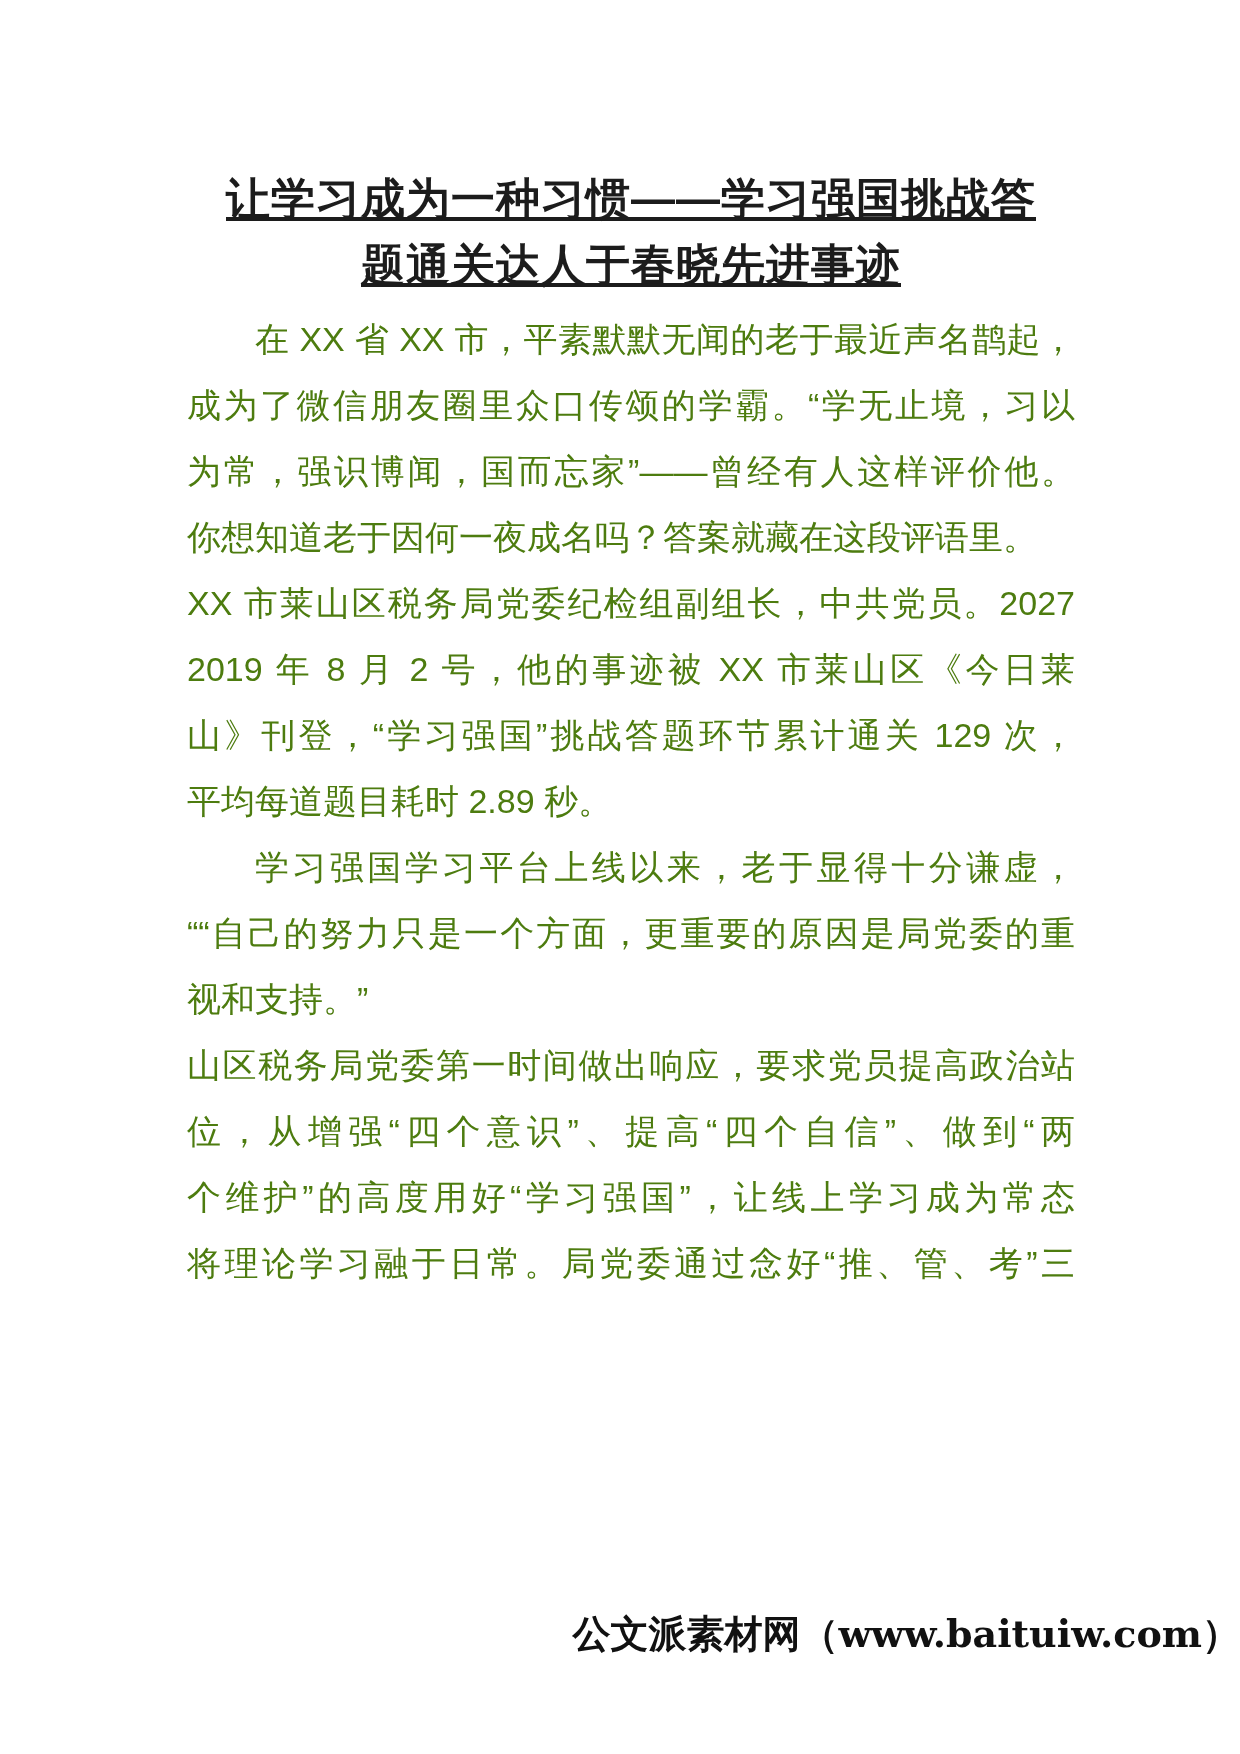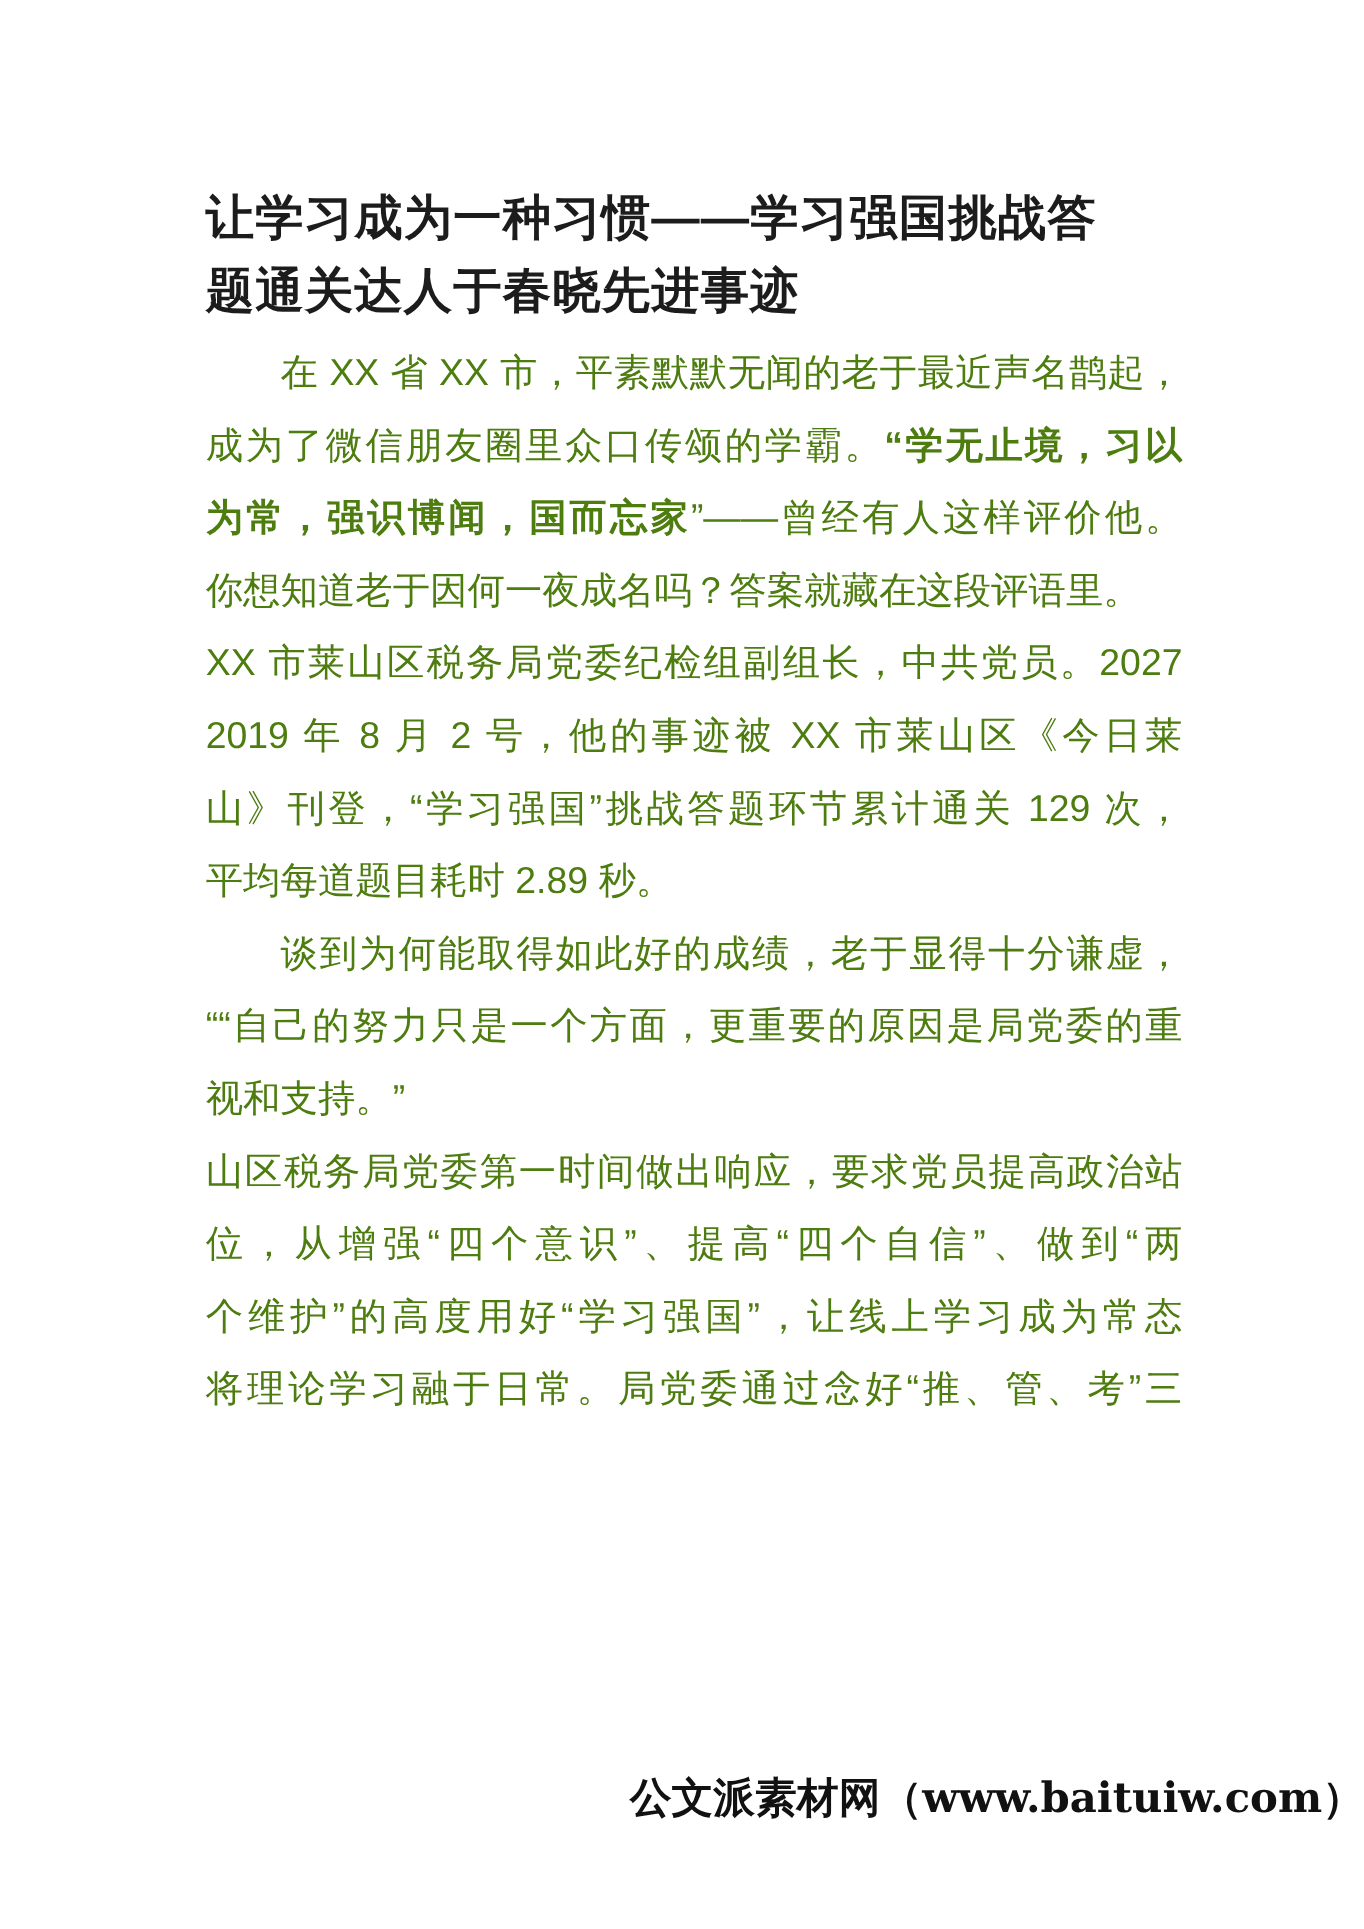--- a/index.html
+++ b/index.html
@@ -19,23 +19,24 @@
   .content {
     position: absolute;
     left: 187px;
     top: 166px;
     width: 888px;
   }
   .doc-title {
     font-size: 44px;
     font-weight: 700;
     line-height: 66px;
-    text-align: left;
+    text-align: center;
     letter-spacing: 1px;
     color: #1c1c1c;
+    text-decoration: underline;
   }
   .document-body {
     margin-top: 8px;
   }
   .paragraph {
     margin: 0;
   }
   .line {
     font-size: 34px;
     line-height: 66px;
@@ -45,21 +46,21 @@
     color: #4d7c0f;
   }
   .line.j {
     text-align: justify;
     text-align-last: justify;
   }
   .line.indent {
     text-indent: 68px;
   }
   .bold {
-    font-weight: 700;
+    font-weight: 400;
   }
   .doc-footer {
     position: absolute;
     left: 0;
     top: 1606px;
     width: 1240px;
     text-align: right;
     font-family: "DejaVu Serif", "Liberation Serif", serif;
     font-weight: 700;
     font-size: 38px;
@@ -83,21 +84,21 @@
           <div class="line j"><span class="bold">为常，强识博闻，国而忘家</span><span>”——曾经有人这样评价他。</span></div>
           <div class="line"><span>你想知道老于因何一夜成名吗？答案就藏在这段评语里。</span></div>
         </div>
         <div class="paragraph">
           <div class="line j"><span>XX 市莱山区税务局党委纪检组副组长，中共党员。2027</span></div>
           <div class="line j"><span>2019 年 8 月 2 号，他的事迹被 XX 市莱山区《今日莱</span></div>
           <div class="line j"><span>山》刊登，“学习强国”挑战答题环节累计通关 129 次，</span></div>
           <div class="line"><span>平均每道题目耗时 2.89 秒。</span></div>
         </div>
         <div class="paragraph">
-          <div class="line j indent"><span>谈到为何能取得如此好的成绩，老于显得十分谦虚，</span></div>
+          <div class="line j indent"><span>学习强国学习平台上线以来，老于显得十分谦虚，</span></div>
           <div class="line j"><span>““自己的努力只是一个方面，更重要的原因是局党委的重</span></div>
           <div class="line"><span>视和支持。”</span></div>
         </div>
         <div class="paragraph">
           <div class="line j"><span>山区税务局党委第一时间做出响应，要求党员提高政治站</span></div>
           <div class="line j"><span>位，从增强“四个意识”、提高“四个自信”、做到“两</span></div>
           <div class="line j"><span>个维护”的高度用好“学习强国”，让线上学习成为常态</span></div>
           <div class="line j"><span>将理论学习融于日常。局党委通过念好“推、管、考”三</span></div>
         </div>
       </div>

